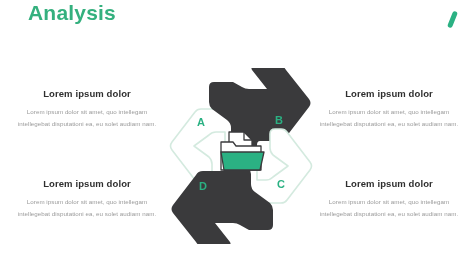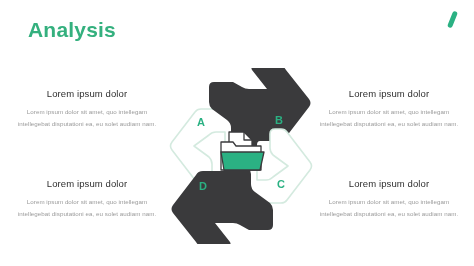--- a/index.html
+++ b/index.html
@@ -15,21 +15,21 @@
     width: 474px;
     height: 266px;
     background: #ffffff;
     overflow: hidden;
   }
 
   
   #slide-title {
     position: absolute;
     left: 28px;
-    top: 19px;
+    top: 2px;
     font-size: 21px;
     font-weight: 700;
     letter-spacing: 0.2px;
     color: #34b07e;
     line-height: 1;
     white-space: nowrap;
   }
 
   
   #corner-slash {
@@ -49,21 +49,21 @@
     width: 142px;
     text-align: center;
   }
   .tb-tl { left: 16px;  top: 88px;  }
   .tb-tr { left: 318px; top: 88px;  }
   .tb-bl { left: 16px;  top: 178px; }
   .tb-br { left: 318px; top: 178px; }
 
   .tb-heading {
     font-size: 9.5px;
-    font-weight: 400;
+    font-weight: 700;
     color: #2f2f2f;
     letter-spacing: 0.1px;
     margin: 0 0 7px 0;
     line-height: 1.2;
     text-align: center;
   }
   .tb-body {
     font-size: 6.2px;
     color: #9a9a9a;
     line-height: 1.85;

